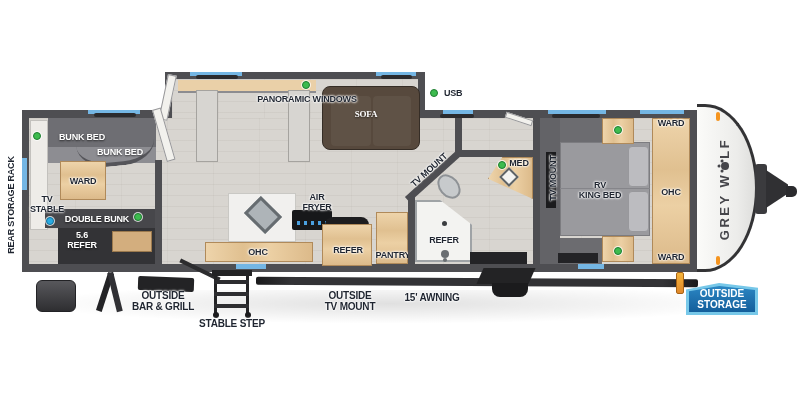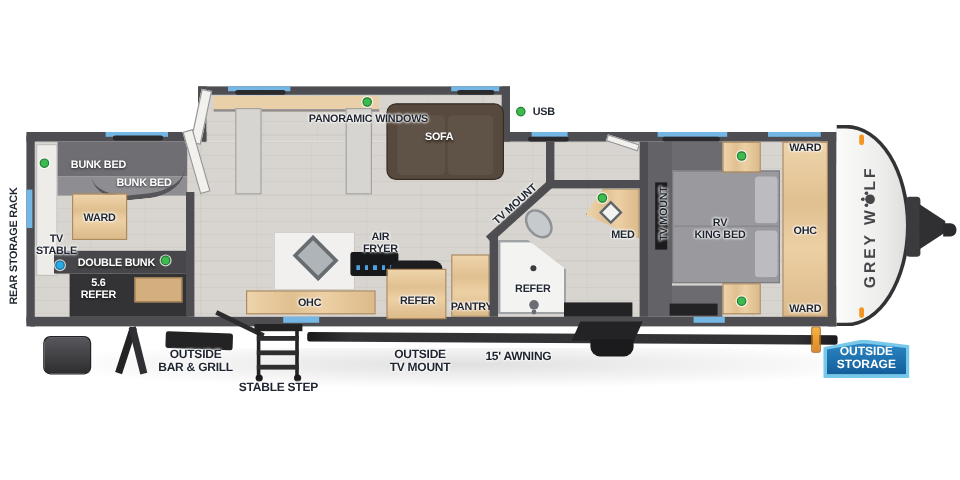--- a/index.html
+++ b/index.html
@@ -98,21 +98,21 @@
   </div>
 
   <div class="abs" style="left:178px;top:80px;width:138px;height:11px;background:#ead0a8;border-bottom:2px solid #8c8c90;"></div>
   <div class="abs" style="left:196px;top:90px;width:22px;height:72px;background:#d7d5d1;border:1px solid #a5a39f;box-sizing:border-box;"></div>
   <div class="abs" style="left:288px;top:90px;width:22px;height:72px;background:#d7d5d1;border:1px solid #a5a39f;box-sizing:border-box;"></div>
   <div class="abs" style="left:322px;top:86px;width:98px;height:64px;background:#57493d;border-radius:8px;border:1px solid #352d26;box-sizing:border-box;"></div>
   <div class="abs" style="left:331px;top:96px;width:40px;height:50px;background:#5f5246;border-radius:4px;"></div>
   <div class="abs" style="left:373px;top:96px;width:38px;height:50px;background:#5f5246;border-radius:4px;"></div>
   <div class="abs dot" style="left:302px;top:81px;"></div>
   <div class="abs lbl" style="left:237px;top:94px;width:140px;">PANORAMIC WINDOWS</div>
-  <div class="abs lbl lbl-w" style="left:336px;top:109px;width:60px;">SOFA</div>
+  <div class="abs lbl lbl-w" style="left:336px;top:109px;width:60px;font-family:Liberation Serif, serif;">SOFA</div>
 
   <div class="abs dot" style="left:430px;top:89px;"></div>
   <div class="abs lbl" style="left:444px;top:88px;width:30px;text-align:left;">USB</div>
 
   <div class="abs" style="left:228px;top:193px;width:68px;height:49px;background:#f1f0ee;border:1px solid #c9c8c4;box-sizing:border-box;"></div>
   <div class="abs" style="left:248px;top:203px;width:30px;height:24px;background:#aeb4b8;border:3px solid #666c70;box-sizing:border-box;transform:rotate(45deg);"></div>
   <div class="abs" style="left:292px;top:210px;width:40px;height:20px;background:#17181a;border-radius:2px;"></div>
   <div class="abs" style="left:297px;top:221px;width:30px;height:4px;background:repeating-linear-gradient(90deg,#4aa0e0 0 3px,transparent 3px 7px);"></div>
   <div class="abs wood" style="left:205px;top:242px;width:108px;height:20px;"></div>
   <div class="abs" style="left:325px;top:217px;width:44px;height:10px;background:#1d1d1f;border-radius:8px 8px 2px 2px;"></div>
@@ -133,21 +133,21 @@
   <div class="abs wall" style="left:533px;top:118px;width:7px;height:146px;"></div>
   <div class="abs doorleaf" style="left:505px;top:116px;width:28px;height:6px;transform:rotate(18deg);"></div>
   <div class="abs" style="left:439px;top:173px;width:20px;height:27px;background:#c7cacc;border:2px solid #8e9296;border-radius:50%;box-sizing:border-box;transform:rotate(-40deg);"></div>
   <div class="abs wood" style="left:488px;top:157px;width:45px;height:42px;clip-path:polygon(32% 0,100% 0,100% 100%,0 52%);"></div>
   <div class="abs" style="left:502px;top:170px;width:14px;height:14px;background:#f3f3f1;border:2px solid #5e6366;box-sizing:border-box;transform:rotate(45deg);"></div>
   <div class="abs dot" style="left:498px;top:161px;"></div>
   <div class="abs" style="left:415px;top:200px;width:57px;height:62px;background:#f3f3f1;border:2px solid #9fa3a6;box-sizing:border-box;clip-path:polygon(0 0,44% 0,100% 40%,100% 100%,0 100%);"></div>
   <div class="abs" style="left:442px;top:221px;width:5px;height:5px;border-radius:50%;background:#3a3d40;"></div>
   <div class="abs" style="left:441px;top:250px;width:8px;height:8px;border-radius:50%;background:#6a6e72;box-shadow:0 6px 0 -2px #6a6e72;"></div>
   <div class="abs lbl" style="left:398px;top:165px;width:62px;transform:rotate(-42deg);">TV MOUNT</div>
-  <div class="abs lbl" style="left:503px;top:158px;width:32px;margin-top:32px;">MED</div>
+  <div class="abs lbl" style="left:503px;top:158px;width:32px;">MED</div>
   <div class="abs lbl" style="left:418px;top:235px;width:52px;">REFER</div>
 
   <div class="abs" style="left:540px;top:118px;width:20px;height:146px;background:#636367;"></div>
   <div class="abs" style="left:546px;top:152px;width:10px;height:56px;background:#1b1b1d;"></div>
   <div class="abs" style="left:560px;top:118px;width:42px;height:26px;background:#6c6c70;"></div>
   <div class="abs" style="left:560px;top:238px;width:42px;height:26px;background:#6c6c70;"></div>
   <div class="abs" style="left:560px;top:142px;width:90px;height:94px;background:#9a9a9e;border:1px solid #7c7c80;box-sizing:border-box;"></div>
   <div class="abs" style="left:560px;top:188px;width:90px;height:1px;background:#85858a;"></div>
   <div class="abs" style="left:628px;top:146px;width:21px;height:41px;background:#bcbcc0;border:1px solid #98989c;border-radius:4px;box-sizing:border-box;"></div>
   <div class="abs" style="left:628px;top:191px;width:21px;height:41px;background:#bcbcc0;border:1px solid #98989c;border-radius:4px;box-sizing:border-box;"></div>

